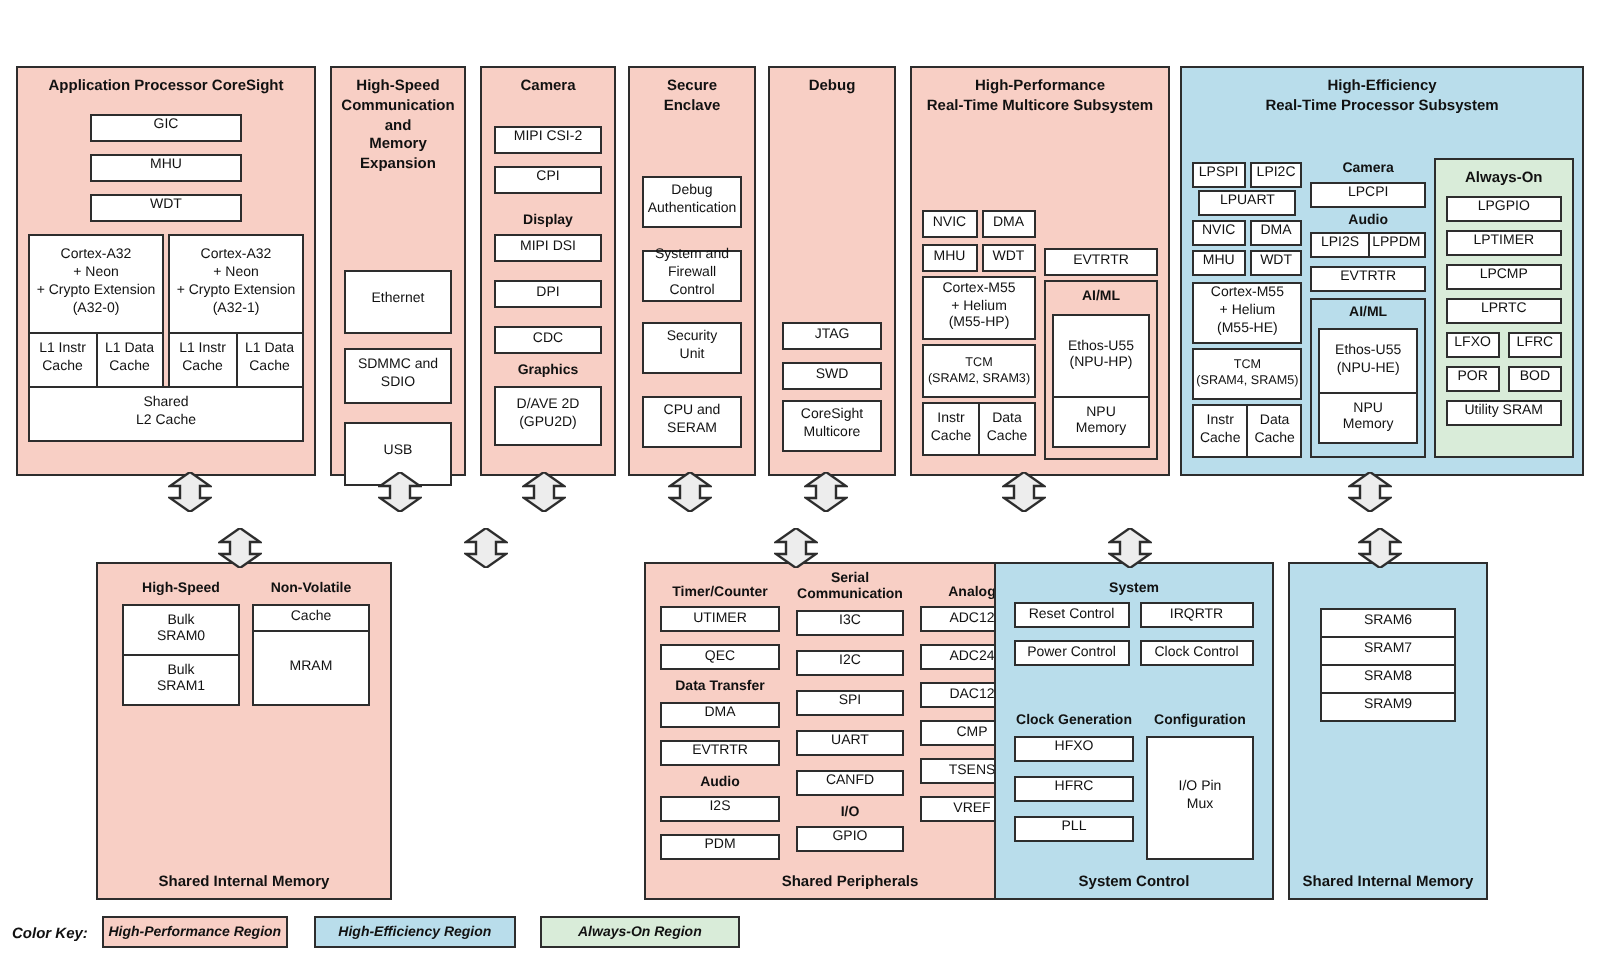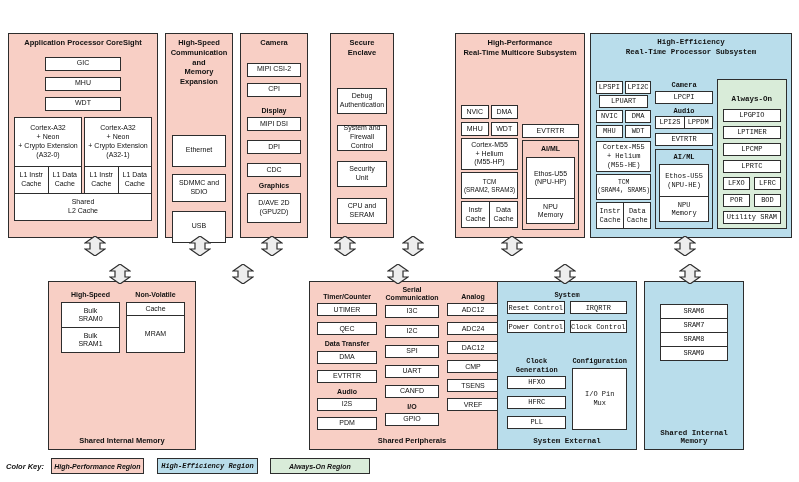--- a/index.html
+++ b/index.html
@@ -1,20 +1,20 @@
 <!DOCTYPE html>
 <html><head>
 <meta charset="utf-8">
 <style>
   html,body{margin:0;padding:0;background:#fff;}
   .diagram{position:relative;width:799px;height:482px;background:#fff;font-family:"Liberation Sans","DejaVu Sans",sans-serif;color:#111;overflow:hidden;}
   .page-title{position:absolute;top:3px;left:0;width:100%;text-align:center;font-size:17px;color:#222;}
   .block{position:absolute;box-sizing:border-box;border:1.5px solid #2d2d2d;display:flex;flex-direction:column;}
   .pink{background:#f8cfc5;}
-  .blue{background:#b9ddeb;font-family:Liberation Mono, monospace;}
+  .blue{background:#b9ddeb;}
   .green{background:#d9ecd9;}
   .bt{font-weight:bold;font-size:7.5px;line-height:1.3;text-align:center;white-space:pre-line;padding-top:4px;}
   .lb{font-weight:bold;font-size:7px;line-height:1.2;text-align:center;white-space:pre-line;}
   .bx{background:#fff;border:1px solid #2d2d2d;box-sizing:border-box;display:flex;align-items:center;justify-content:center;text-align:center;font-size:7px;line-height:1.25;white-space:pre-line;flex-shrink:0;}
   .col{display:flex;flex-direction:column;}
   .row{display:flex;}
   .r2{display:grid;grid-template-columns:1fr 1fr;gap:2px;}
   .bfoot{margin-top:auto;font-weight:bold;font-size:7.5px;text-align:center;white-space:pre-line;padding-bottom:4px;}
   .sub{box-sizing:border-box;border:1px solid #2d2d2d;display:flex;flex-direction:column;}
   .arr{position:absolute;width:22px;height:20px;z-index:5;}
@@ -81,33 +81,40 @@
     <div class="bx" style="margin:6px 6px 0;height:14px;">CPI</div>
     <div class="lb" style="margin-top:10px;">Display</div>
     <div class="bx" style="margin:2px 6px 0;height:14px;">MIPI DSI</div>
     <div class="bx" style="margin:9px 6px 0;height:14px;">DPI</div>
     <div class="bx" style="margin:9px 6px 0;height:14px;">CDC</div>
     <div class="lb" style="margin-top:5px;">Graphics</div>
     <div class="bx" style="margin:2px 6px 0;height:30px;">D/AVE 2D
 (GPU2D)</div>
   </div>
 
-  <div class="block pink" style="left:314px;top:33px;width:64px;height:205px;margin-left:16px;">
+  <div class="block pink" style="left:314px;top:33px;width:64px;height:205px;">
     <div class="bt">Secure
 Enclave</div>
     <div class="bx" style="margin:30px 6px 0;height:26px;">Debug
 Authentication</div>
     <div class="bx" style="margin:11px 6px 0;height:26px;">System and
 Firewall Control</div>
     <div class="bx" style="margin:10px 6px 0;height:26px;">Security
 Unit</div>
     <div class="bx" style="margin:11px 6px 0;height:26px;">CPU and
 SERAM</div>
   </div>
 
+  <div class="block pink" style="left:384px;top:33px;width:64px;height:205px;">
+    <div class="bt">Debug</div>
+    <div class="bx" style="margin:auto 6px 0;height:14px;">JTAG</div>
+    <div class="bx" style="margin:6px 6px 0;height:14px;">SWD</div>
+    <div class="bx" style="margin:5px 6px 11px;height:26px;">CoreSight
+Multicore</div>
+  </div>
 
   <div class="block pink" style="left:455px;top:33px;width:130px;height:205px;">
     <div class="bt">High-Performance
 Real-Time Multicore Subsystem</div>
     <div class="row" style="margin:auto 5px 7px;gap:4px;">
       <div class="col" style="width:58px;">
         <div class="r2" style="height:14px;">
           <div class="bx">NVIC</div>
           <div class="bx">DMA</div>
         </div>
@@ -181,21 +188,21 @@
         <div class="bx" style="height:13px;margin-top:4px;">EVTRTR</div>
         <div class="sub blue" style="margin-top:3px;height:80px;">
           <div class="lb" style="padding-top:3px;">AI/ML</div>
           <div class="bx" style="margin:3px 3px 0;height:33px;">Ethos-U55
 (NPU-HE)</div>
           <div class="bx" style="margin:-1px 3px 0;height:26px;">NPU
 Memory</div>
         </div>
       </div>
       <div class="sub green" style="width:71px;height:150px;">
-        <div class="lb" style="padding-top:15px;font-size:7.5px;">Always-On</div>
+        <div class="lb" style="padding-top:4px;font-size:7.5px;">Always-On</div>
         <div class="bx" style="margin:5px 5px 0;height:13px;">LPGPIO</div>
         <div class="bx" style="margin:4px 5px 0;height:13px;">LPTIMER</div>
         <div class="bx" style="margin:4px 5px 0;height:13px;">LPCMP</div>
         <div class="bx" style="margin:4px 5px 0;height:13px;">LPRTC</div>
         <div class="r2" style="margin:4px 5px 0;height:13px;gap:4px;">
           <div class="bx">LFXO</div>
           <div class="bx">LFRC</div>
         </div>
         <div class="r2" style="margin:4px 5px 0;height:13px;gap:4px;">
           <div class="bx">POR</div>
@@ -219,21 +226,21 @@
       <div class="col" style="flex:1;">
         <div class="lb">Non-Volatile</div>
         <div class="bx" style="height:14px;margin-top:3px;">Cache</div>
         <div class="bx" style="height:38px;margin-top:-1px;">MRAM</div>
       </div>
     </div>
     <div class="bfoot">Shared Internal Memory</div>
   </div>
 
 
-  <div class="block pink" style="left:309px;top:281px;width:206px;height:169px;justify-content:flex-end;">
+  <div class="block pink" style="left:322px;top:281px;width:206px;height:169px;justify-content:flex-end;">
     <div class="row" style="margin:4px 7px 0;gap:8px;">
       <div class="col" style="width:60px;margin-top:7px;">
         <div class="lb">Timer/Counter</div>
         <div class="bx" style="height:13px;margin-top:2px;">UTIMER</div>
         <div class="bx" style="height:13px;margin-top:6px;">QEC</div>
         <div class="lb" style="margin-top:5px;">Data Transfer</div>
         <div class="bx" style="height:13px;margin-top:2px;">DMA</div>
         <div class="bx" style="height:13px;margin-top:6px;">EVTRTR</div>
         <div class="lb" style="margin-top:5px;">Audio</div>
         <div class="bx" style="height:13px;margin-top:2px;">I2S</div>
@@ -279,21 +286,21 @@
         <div class="bx" style="height:13px;margin-top:2px;">HFXO</div>
         <div class="bx" style="height:13px;margin-top:7px;">HFRC</div>
         <div class="bx" style="height:13px;margin-top:7px;">PLL</div>
       </div>
       <div class="col" style="flex:1;">
         <div class="lb">Configuration</div>
         <div class="bx" style="height:62px;margin-top:2px;">I/O Pin
 Mux</div>
       </div>
     </div>
-    <div class="bfoot">System External</div>
+    <div class="bfoot">System Control</div>
   </div>
 
   <div class="block blue" style="left:644px;top:281px;width:100px;height:169px;">
     <div class="col" style="margin:22px 15px 0;">
       <div class="bx" style="height:15px;">SRAM6</div>
       <div class="bx" style="height:15px;margin-top:-1px;">SRAM7</div>
       <div class="bx" style="height:15px;margin-top:-1px;">SRAM8</div>
       <div class="bx" style="height:15px;margin-top:-1px;">SRAM9</div>
     </div>
     <div class="bfoot">Shared Internal Memory</div>

